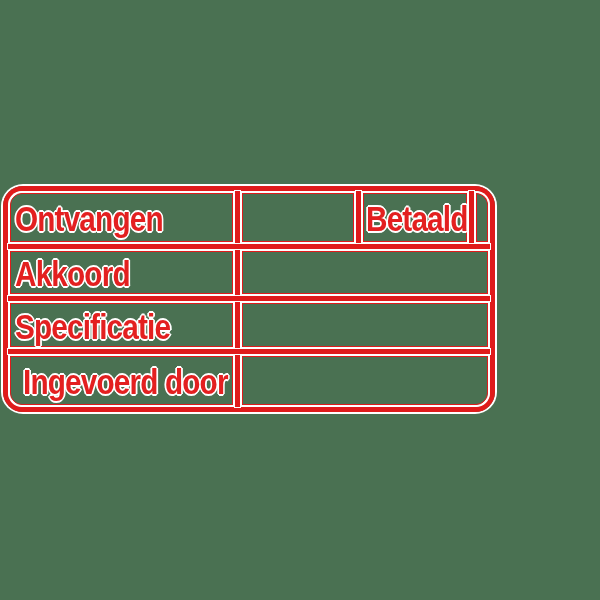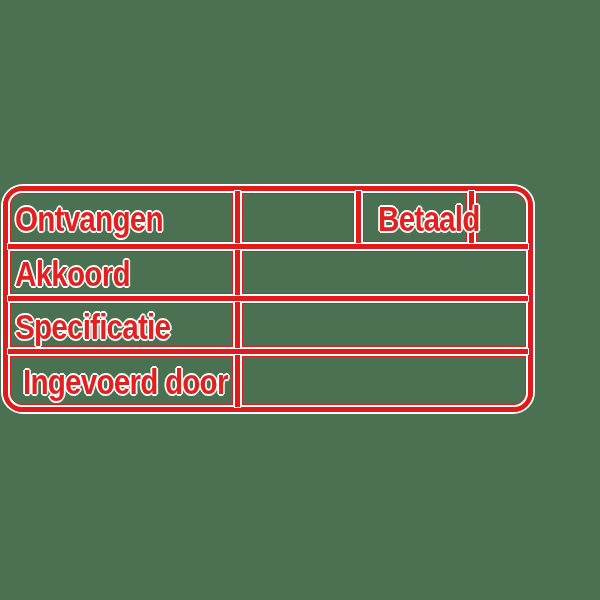--- a/index.html
+++ b/index.html
@@ -6,21 +6,21 @@
     --red:#e01b1b;
     --text_red:#e32020;
     --background:#4a7152;
     --halo:#ffffff;
   }
   html,body{margin:0;padding:0;width:600px;height:600px;overflow:hidden;}
   body{background:var(--background);font-family:"Liberation Sans",sans-serif;}
   .stage{position:relative;width:600px;height:600px;}
 
   .stamp{
-    position:absolute;left:3px;top:186px;width:530px;height:226px;
+    position:absolute;left:3px;top:186px;width:492px;height:226px;
     box-sizing:border-box;
     border:5px solid var(--red);
     border-radius:20px;
     box-shadow:0 0 0 2px var(--halo), inset 0 0 0 2px var(--halo);
     display:grid;
     grid-template-columns:227px 5px 116px 5px 108px 5px 1fr;
     grid-template-rows:53px 5px 47px 5px 48px 5px 1fr;
   }
 
   
@@ -36,21 +36,21 @@
   .cell{
     margin:2px;
     border:1.5px solid var(--red);
     box-shadow:0 0 0 2px var(--halo);
     display:flex;align-items:center;
     padding:0 4px;
     min-width:0;
   }
   .r1c1{grid-column:1;grid-row:1;border-top-left-radius:12px;}
   .r1c2{grid-column:3;grid-row:1;}
-  .r1c3{grid-column:5;grid-row:1;padding:0 14px;}
+  .r1c3{grid-column:5;grid-row:1;padding:0 2px;}
   .r1c4{grid-column:7;grid-row:1;border-top-right-radius:12px;}
   .r2c1{grid-column:1;grid-row:3;text-align:right;}
   .r2c2{grid-column:3/8;grid-row:3;}
   .r3c1{grid-column:1;grid-row:5;}
   .r3c2{grid-column:3/8;grid-row:5;}
   .r4c1{grid-column:1;grid-row:7;border-bottom-left-radius:12px;padding-left:12px;}
   .r4c2{grid-column:3/8;grid-row:7;border-bottom-right-radius:12px;}
 
   .label{
     font-weight:bold;font-size:35px;line-height:1;

